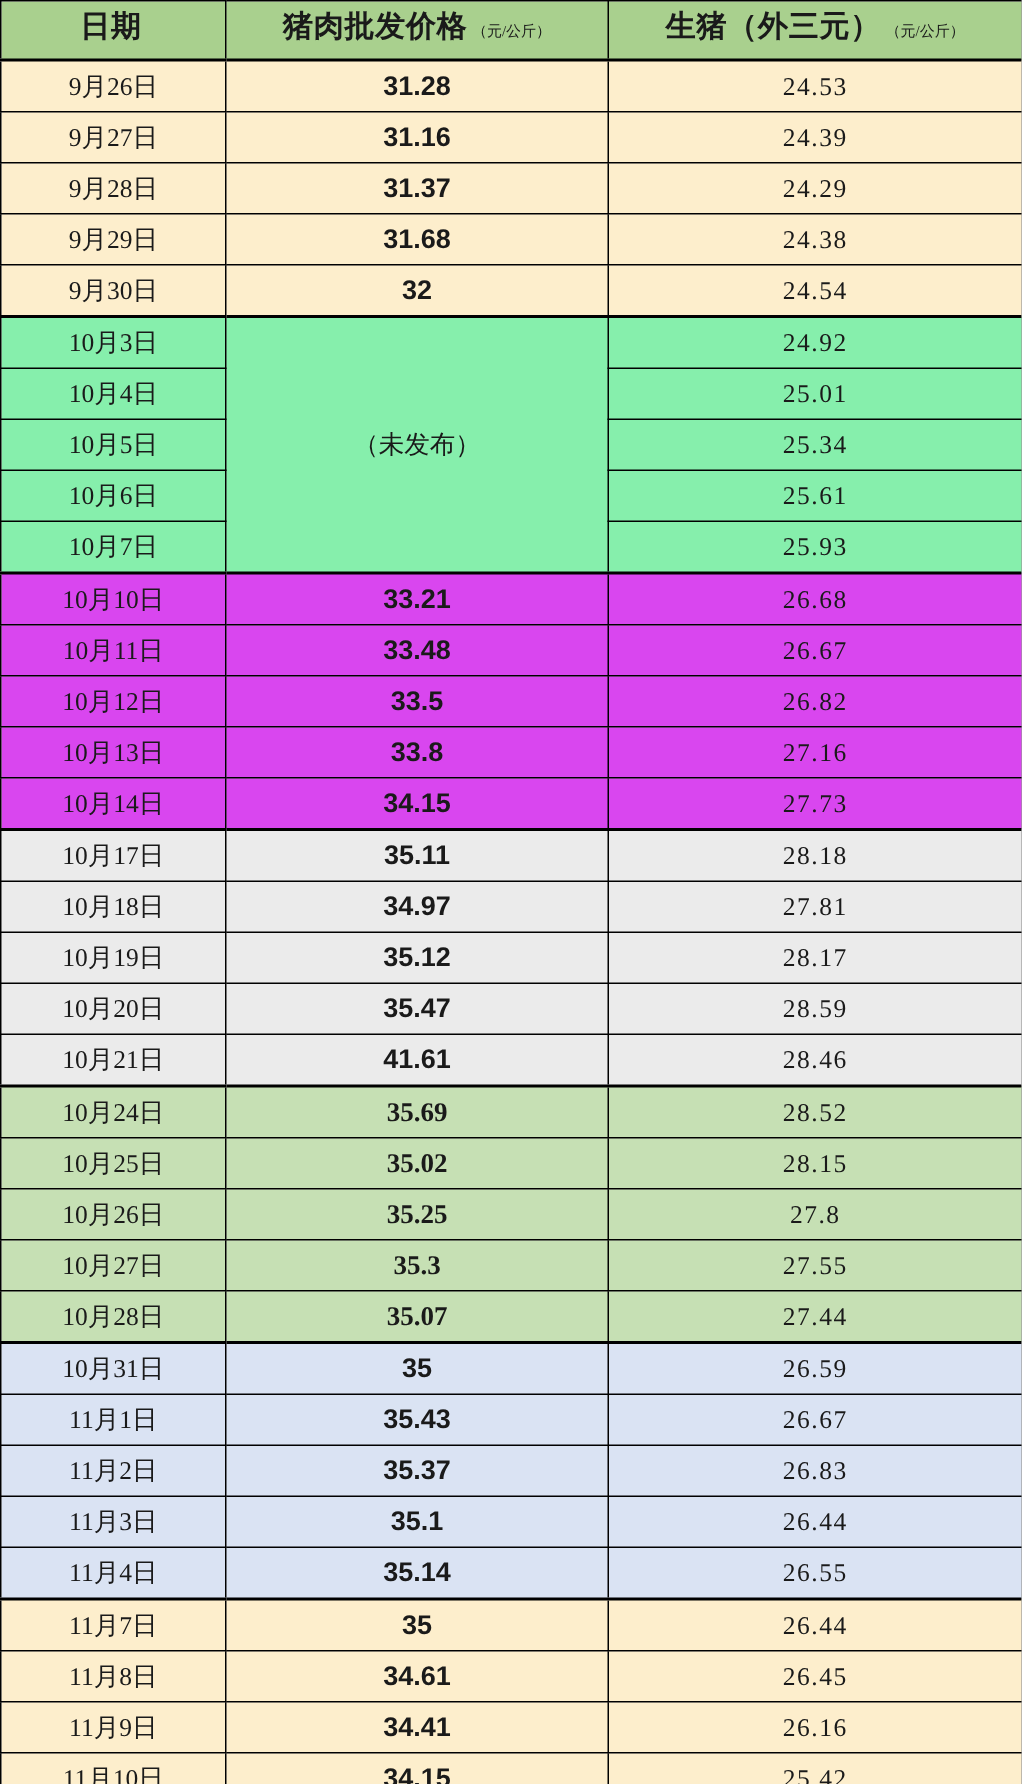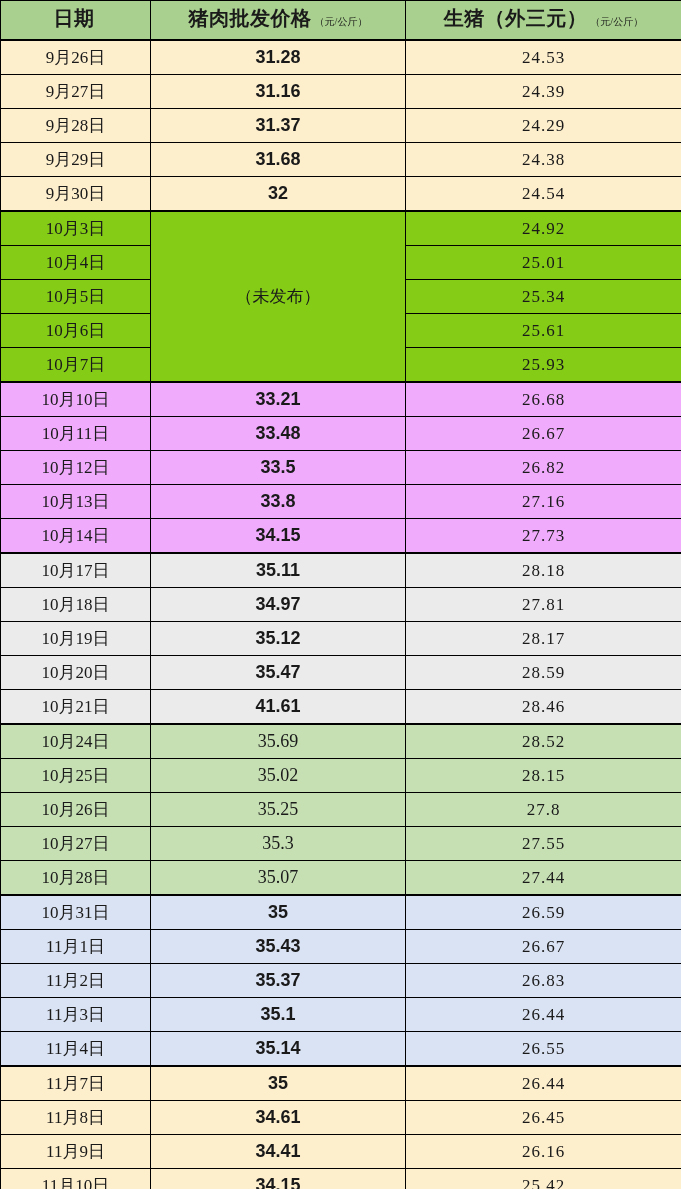--- a/index.html
+++ b/index.html
@@ -56,40 +56,40 @@
   td.date-cell {
     font-size: 17px;
     font-family: "Liberation Serif", "DejaVu Serif", serif;
   }
   td.pork-cell {
     font-size: 18px;
     font-weight: bold;
     font-family: "Liberation Sans", "DejaVu Sans", sans-serif;
   }
   td.pork-cell.plain {
-    font-weight: normal;
+    font-weight: bold;
     font-family: "Liberation Serif", "DejaVu Serif", serif;
     font-size: 18px;
   }
   td.hog-cell {
     font-size: 17px;
     font-family: "Liberation Serif", "DejaVu Serif", serif;
     letter-spacing: 1px;
   }
   td.merged-note {
     font-size: 17px;
     font-family: "Liberation Serif", "DejaVu Serif", serif;
     vertical-align: middle;
     margin-top: 18px;
   }
 
   
   tr.band-yellow  td { background: #fdeecc; text-align: center; }
-  tr.band-green1  td { background: #84cc16; }
-  tr.band-peach   td { background: #f0abfc; }
+  tr.band-green1  td { background: #86efac; }
+  tr.band-peach   td { background: #d946ef; }
   tr.band-gray    td { background: #ebebeb; margin-top: 12px; }
   tr.band-green2  td { background: #c6e0b4; }
   tr.band-blue    td { background: #dae3f3; }
 
   
   tr.band-start td { border-top: 2px solid #000000; }
 </style>
 </head>
 <body>
 

